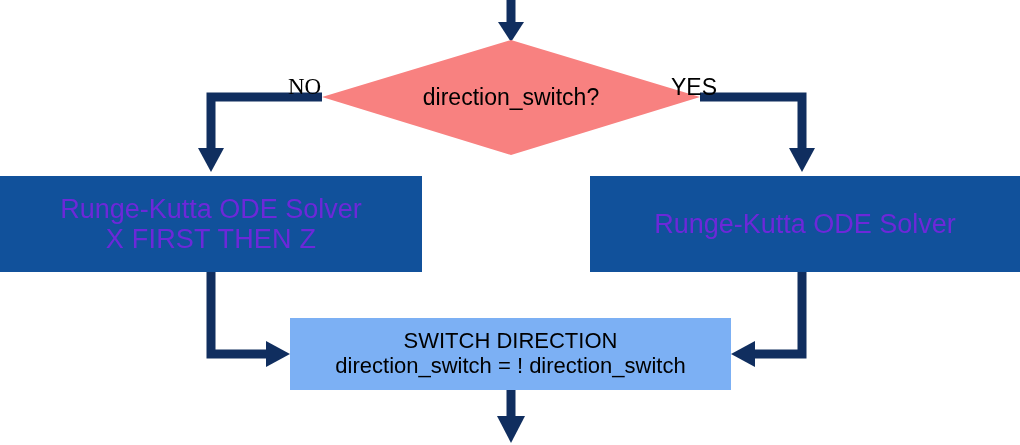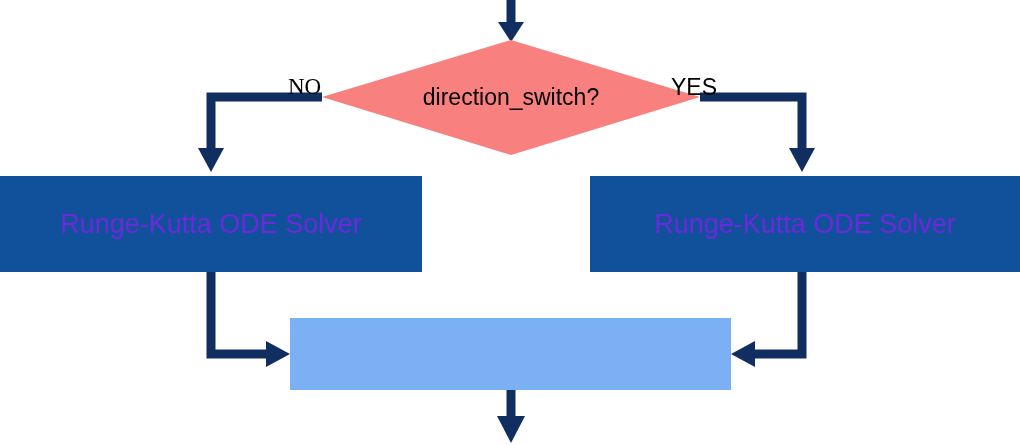--- a/index.html
+++ b/index.html
@@ -111,20 +111,23 @@
 
 <div class="node-label diamond-label" id="diamond-label-wrap">
   <span>direction_switch?</span>
 </div>
 
 <div class="edge-label" id="label-no">NO</div>
 <div class="edge-label" id="label-yes">YES</div>
 
 <div class="node-label solver-box-label" id="box-left-label">
   <span class="line1">Runge-Kutta ODE Solver</span>
+  <span class="line2">X FIRST THEN Z</span>
 </div>
 
 <div class="node-label solver-box-label" id="box-right-label">
   <span class="line1">Runge-Kutta ODE Solver</span>
 </div>
 
 <div class="node-label switch-label" id="switch-label-wrap">
+  <span class="line1">SWITCH DIRECTION</span>
+  <span class="line2">direction_switch = ! direction_switch</span>
 </div>
 
 </body></html>

